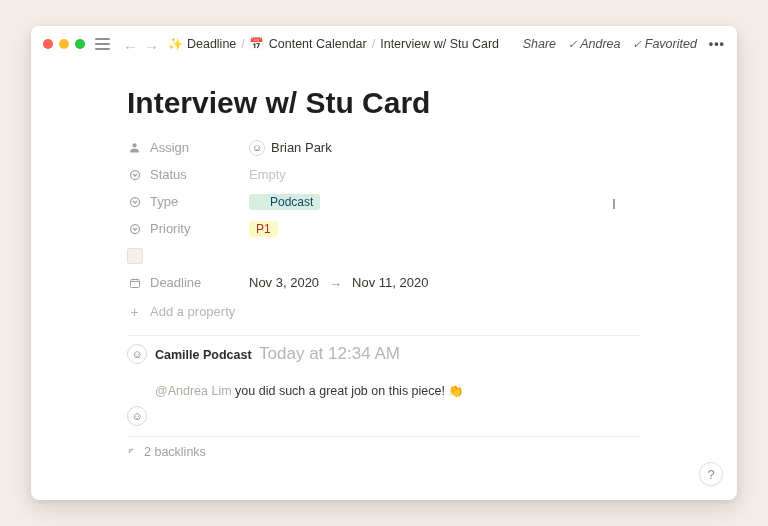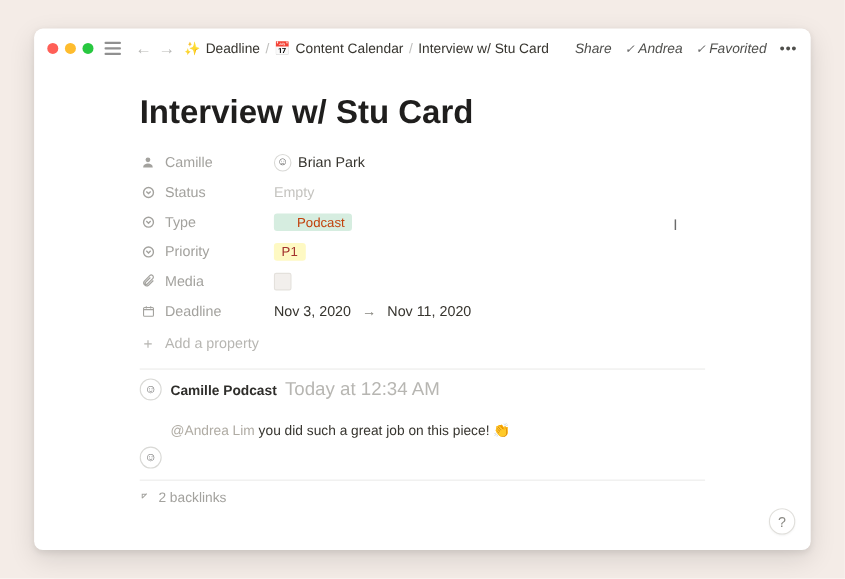--- a/index.html
+++ b/index.html
@@ -86,21 +86,21 @@
   .avatar-mini {
     width: 16px; height: 16px; border-radius: 50%;
     background: #fff; border: 1px solid #d9d9d6;
     display:flex; align-items:center; justify-content:center;
     font-size:10px; color:#6b6b6b;
   }
   .tag {
     display: inline-flex; align-items: center;
     padding: 1px 7px; border-radius: 3px; font-size: 12px;
   }
-  .tag.green { background: #d6ede0; color: #c2410c; padding-left: 21px; }
+  .tag.green { background: #d6ede0; color: #0c4a6e; padding-left: 21px; }
   .tag.red   { background: #fef9c3; color: #a3322e; }
   .thumb {
     width: 16px; height: 16px; border-radius: 2px;
     background: #f2efec; border:1px solid #e4e1dc;
   }
   .arrow-range { color: #87867f; padding: 0 4px; }
   .add-prop {
     display:flex; align-items:center; gap:8px;
     color:#b7b6b2; height:27px; margin-top:2px; cursor:pointer;
     font-size:13px;
@@ -205,21 +205,21 @@
     <div class="props">
 
       <div class="prow">
         <div class="plabel">
           <span class="picon">
             <svg width="13" height="13" viewBox="0 0 24 24" fill="#a3a29e">
                 <circle cx="12" cy="8" r="4"></circle>
                 <path d="M4 20c0-4 4-6 8-6s8 2 8 6v1H4z"></path>
               </svg>
           </span>
-          <span>Camille</span>
+          <span>Assign</span>
         </div>
         <div class="pval">
           <span class="avatar-mini">☺</span>
           <span>Brian Park</span>
         </div>
       </div>
 
       <div class="prow">
         <div class="plabel">
           <span class="picon">
@@ -259,28 +259,20 @@
               </svg>
           </span>
           <span>Priority</span>
         </div>
         <div class="pval">
           <span class="tag red">P1</span>
         </div>
       </div>
 
       <div class="prow">
-        <div class="plabel">
-          <span class="picon">
-            <svg width="13" height="13" viewBox="0 0 24 24" fill="none" stroke="#a3a29e" stroke-width="2">
-                <path d="M21 11l-8 8a5 5 0 01-7-7l9-9a3.5 3.5 0 015 5l-9 9a2 2 0 01-3-3l8-8"></path>
-              </svg>
-          </span>
-          <span>Media</span>
-        </div>
         <div class="pval">
           <span class="thumb"></span>
         </div>
       </div>
 
       <div class="prow">
         <div class="plabel">
           <span class="picon">
             <svg width="12" height="12" viewBox="0 0 24 24" fill="none" stroke="#a3a29e" stroke-width="2">
                 <rect x="3" y="5" width="18" height="16" rx="2"></rect>

